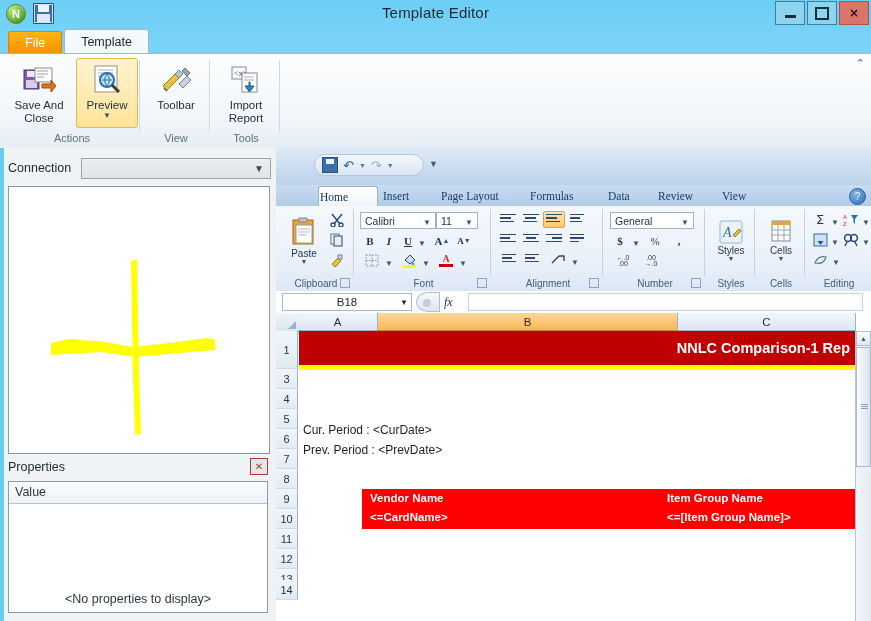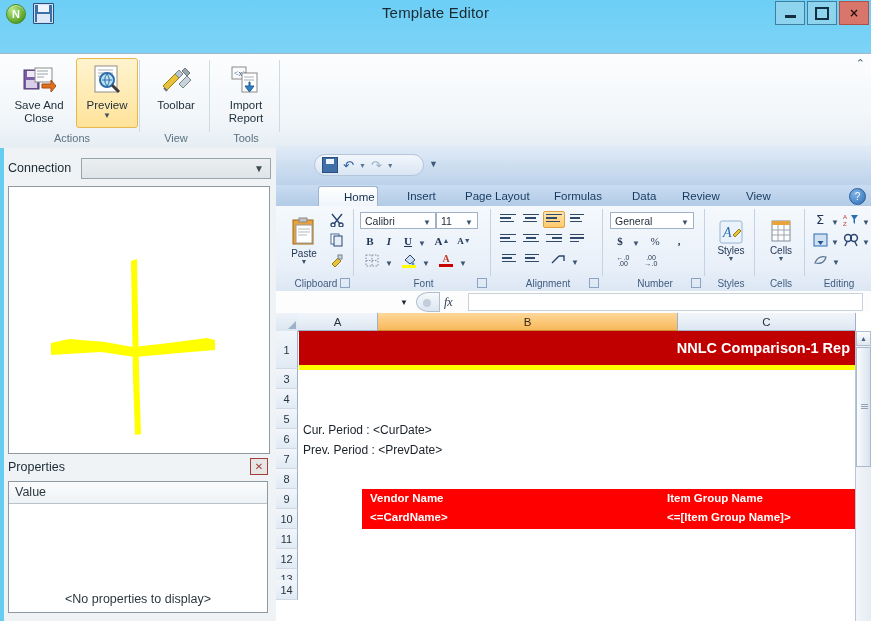--- a/index.html
+++ b/index.html
@@ -93,22 +93,22 @@
     display:flex;align-items:center;gap:5px;padding-left:7px;box-sizing:border-box;}
   .qat-save{width:14px;height:14px;background:#3f6fa8;border:1px solid #2a4f7d;position:relative;}
   .qat-save:before{content:"";position:absolute;left:3px;top:1px;width:8px;height:5px;background:#eef4fb;}
   .qat-undo{font-size:13px;color:#2f5fa0;font-family:"DejaVu Sans",sans-serif;line-height:13px;}
   .qat-redo{font-size:13px;color:#9bb0c8;font-family:"DejaVu Sans",sans-serif;line-height:13px;}
   .qat-tiny{font-size:7px;color:#5c7495;}
   .qat-more{position:absolute;left:153px;top:14px;font-size:9px;color:#3c5778;}
 
   .xl-tabs{position:absolute;left:0;top:40px;width:595px;height:21px;
     background:linear-gradient(180deg,#c9dcf1,#b3cbe7);border-bottom:1px solid #9cb4d0;}
-  .xl-tab{position:absolute;top:1px;height:21px;line-height:21px;padding:0 25px;font-size:11.5px;color:#14395f;
-    box-sizing:border-box;}
+  .xl-tab{position:absolute;top:1px;height:21px;line-height:21px;padding:0 1px;font-size:11.5px;color:#14395f;
+    box-sizing:border-box;font-family:Liberation Serif, serif;}
   .xl-tab.active{background:linear-gradient(180deg,#ffffff,#f0f5fb);
     border:1px solid #9cb4d0;border-bottom:1px solid #f7f9fc;border-radius:3px 3px 0 0;color:#12304f;}
   .xl-help{position:absolute;right:5px;top:3px;width:15px;height:15px;border-radius:50%;
     background:radial-gradient(circle at 35% 30%,#7fb4e8,#2f6fb5);color:#fff;font-size:10px;
     text-align:center;line-height:15px;border:1px solid #2a5d99;}
 
   .xl-ribbon{position:absolute;left:0;top:61px;width:595px;height:85px;
     background:linear-gradient(180deg,#f5f9fd 0%,#e9f0f9 70%,#dce7f4 100%);
     border-bottom:1px solid #9fb4cd;}
   .xg{position:absolute;top:1px;height:82px;}
@@ -194,20 +194,24 @@
           </div>
         <div class="win-btn">
             <span class="glyph-max"></span>
           </div>
         <div class="win-btn close">
             <span>×</span>
           </div>
       </div>
     </div>
 
+    <div class="te-tabs">
+      <div class="te-tab file">File</div>
+      <div class="te-tab active">Template</div>
+    </div>
 
     <div class="te-ribbon">
       <div class="rb-collapse">⌃</div>
 
       <div class="rb-group" style="left:4px;width:136px;">
         <div class="rb-btn" style="left:4px;">
           <div class="icon-box">
             <svg width="34" height="32" viewBox="0 0 34 32">
               <rect x="2" y="6" width="15" height="19" fill="#7b5ea7" stroke="#4d3a6b"></rect>
               <rect x="5" y="7" width="9" height="6" fill="#efe9f7"></rect>
@@ -599,20 +603,23 @@
           <svg width="16" height="14" viewBox="0 0 16 14">
             <path d="M2 10 q3 -8 11 -6 q-2 8 -11 6 z" fill="#e9eef4" stroke="#5a7898" stroke-width="1.2"></path>
           </svg>
         </div>
         <div class="xcaret" style="left:25px;top:51px;">▼</div>
         <div class="xg-cap">Editing</div>
       </div>
     </div>
 
     <div class="xl-fbar">
+      <div class="namebox">
+        <span>B18</span>
+      </div>
       <div class="namecaret">▼</div>
       <div class="fx-knob"></div>
       <div class="fx-lbl">fx</div>
       <div class="fx-input"></div>
     </div>
 
     <div class="xl-grid">
       <div class="corner"></div>
 
       <div class="colhead" style="left:22px;width:80px;">A</div>

